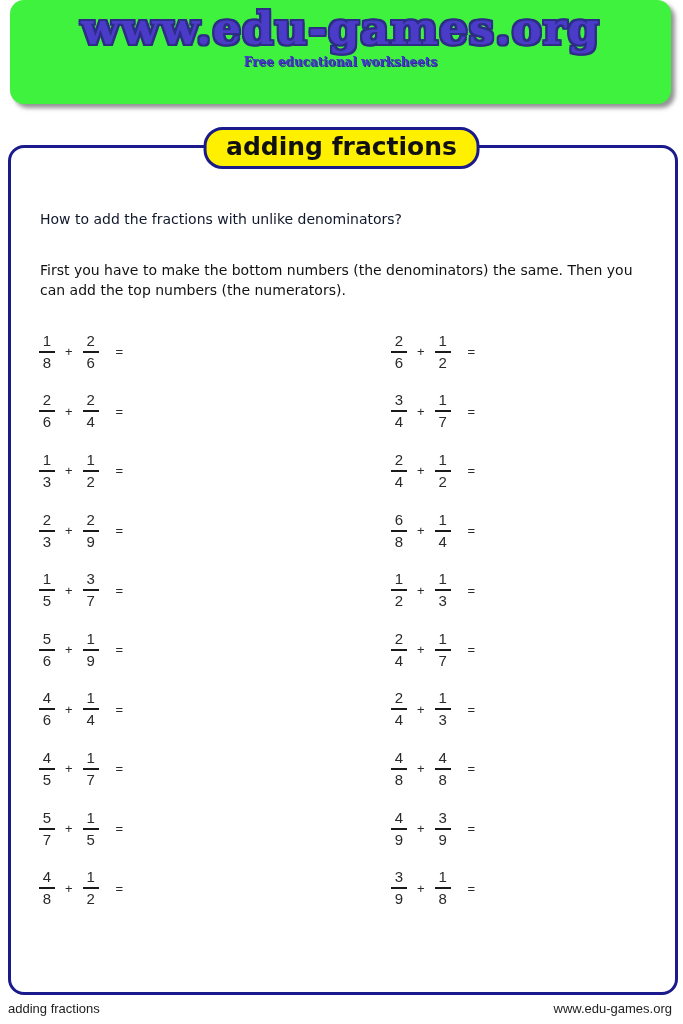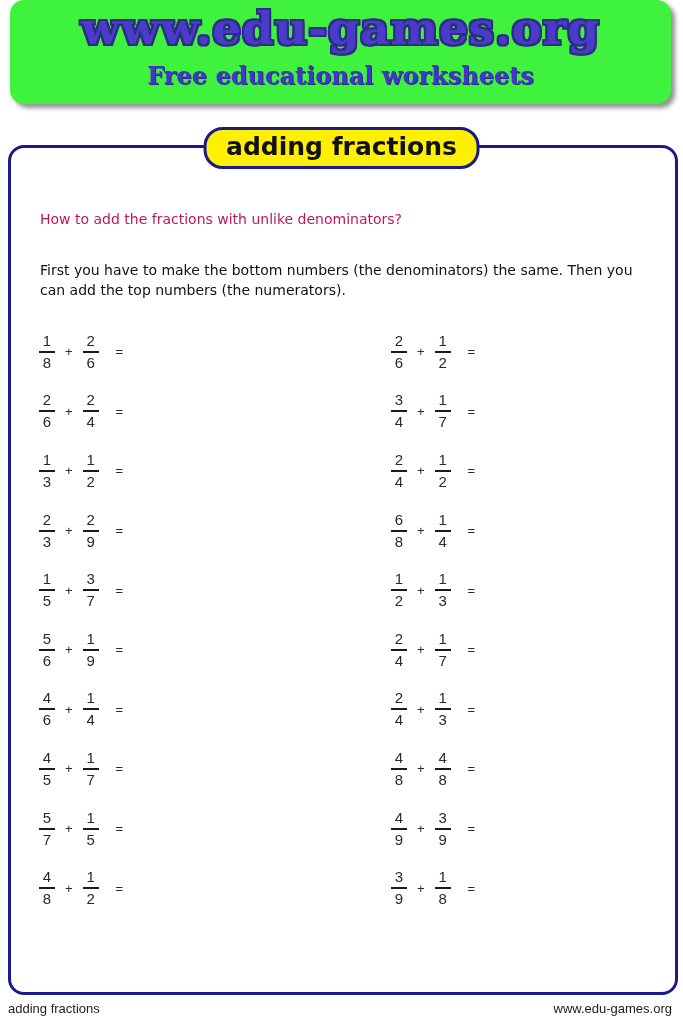--- a/index.html
+++ b/index.html
@@ -28,24 +28,23 @@
     letter-spacing: 1px;
     color: #4a3bc8;
     text-shadow:
       -2px -2px 0 #2d2d85, 2px -2px 0 #2d2d85,
       -2px 2px 0 #2d2d85, 2px 2px 0 #2d2d85,
       0 -2px 0 #2d2d85, 0 2px 0 #2d2d85,
       -2px 0 0 #2d2d85, 2px 0 0 #2d2d85;
     line-height: 52px;
   }
   .site-subtitle {
-    margin-top: 6px;
     font-family: "DejaVu Serif", serif;
     font-weight: bold;
-    font-size: 24px;
+    font-size: 12px;
     color: #4334cc;
     text-shadow: 1px 1px 0 #2d2d85;
   }
 
   
   .title-badge {
     position: absolute;
     top: 127px;
     left: 50%;
     transform: translateX(-50%);
@@ -68,21 +67,21 @@
     background: #ffffff;
     border: 3px solid #1a1a8c;
     border-radius: 16px;
     z-index: 1;
   }
 
   .instructions-question {
     position: absolute;
     left: 40px; top: 211px;
     font-size: 14px;
-    color: #be185d;
+    color: #0f172a;
     z-index: 2;
   }
   .instructions-explanation {
     position: absolute;
     left: 40px; top: 260px;
     width: 608px;
     font-size: 14px;
     line-height: 20px;
     color: #111111;
     z-index: 2;

